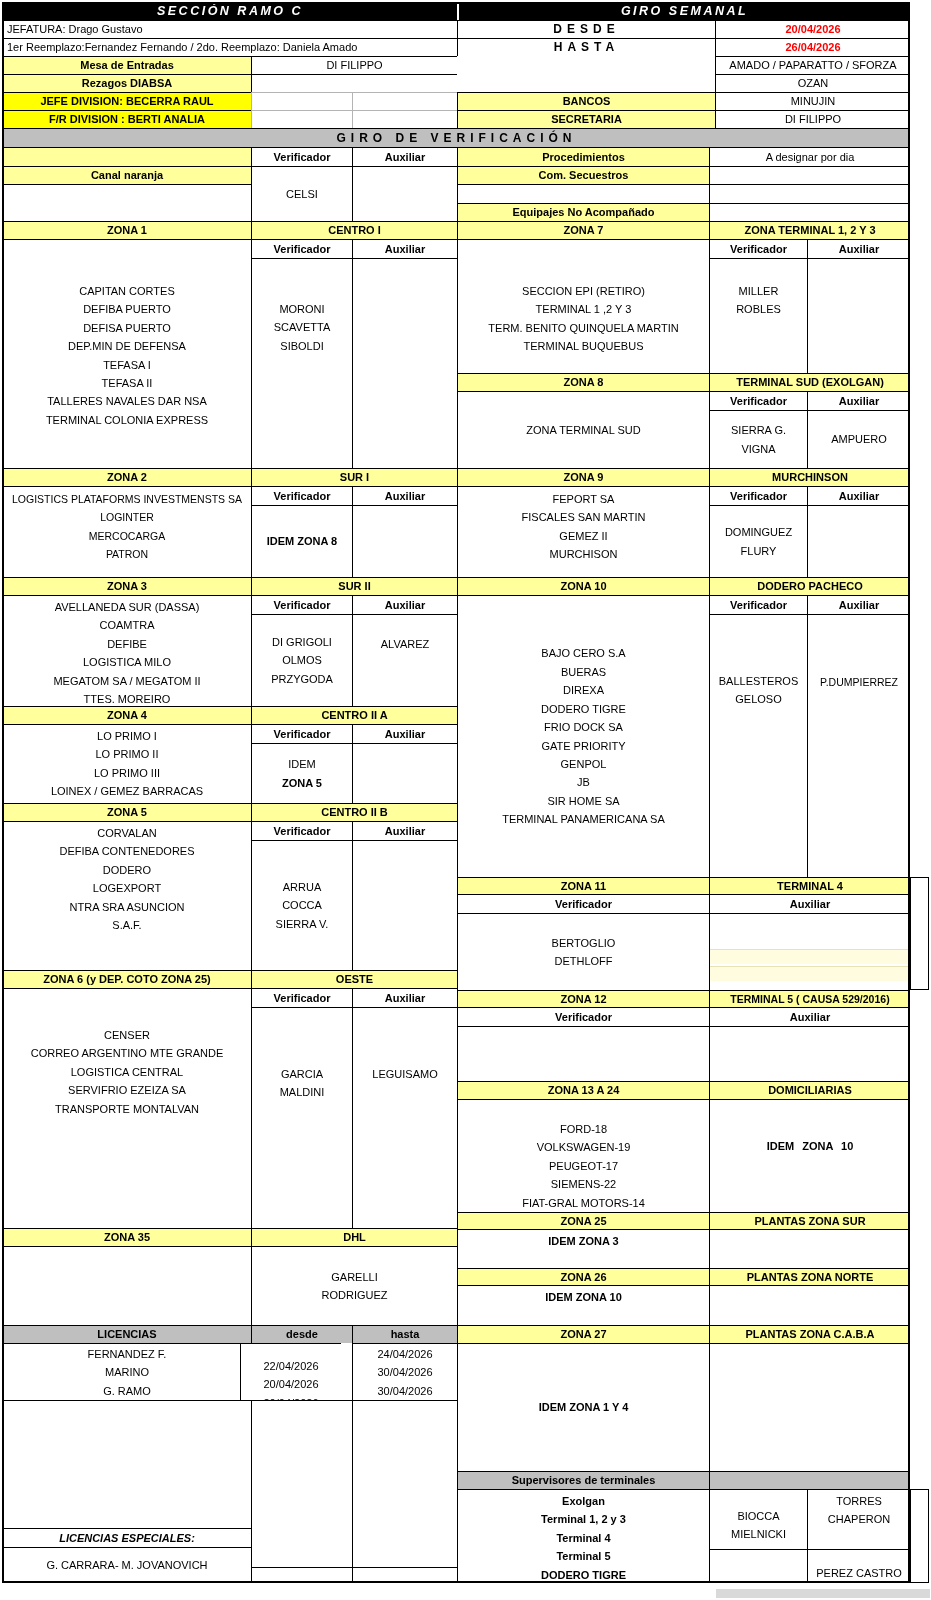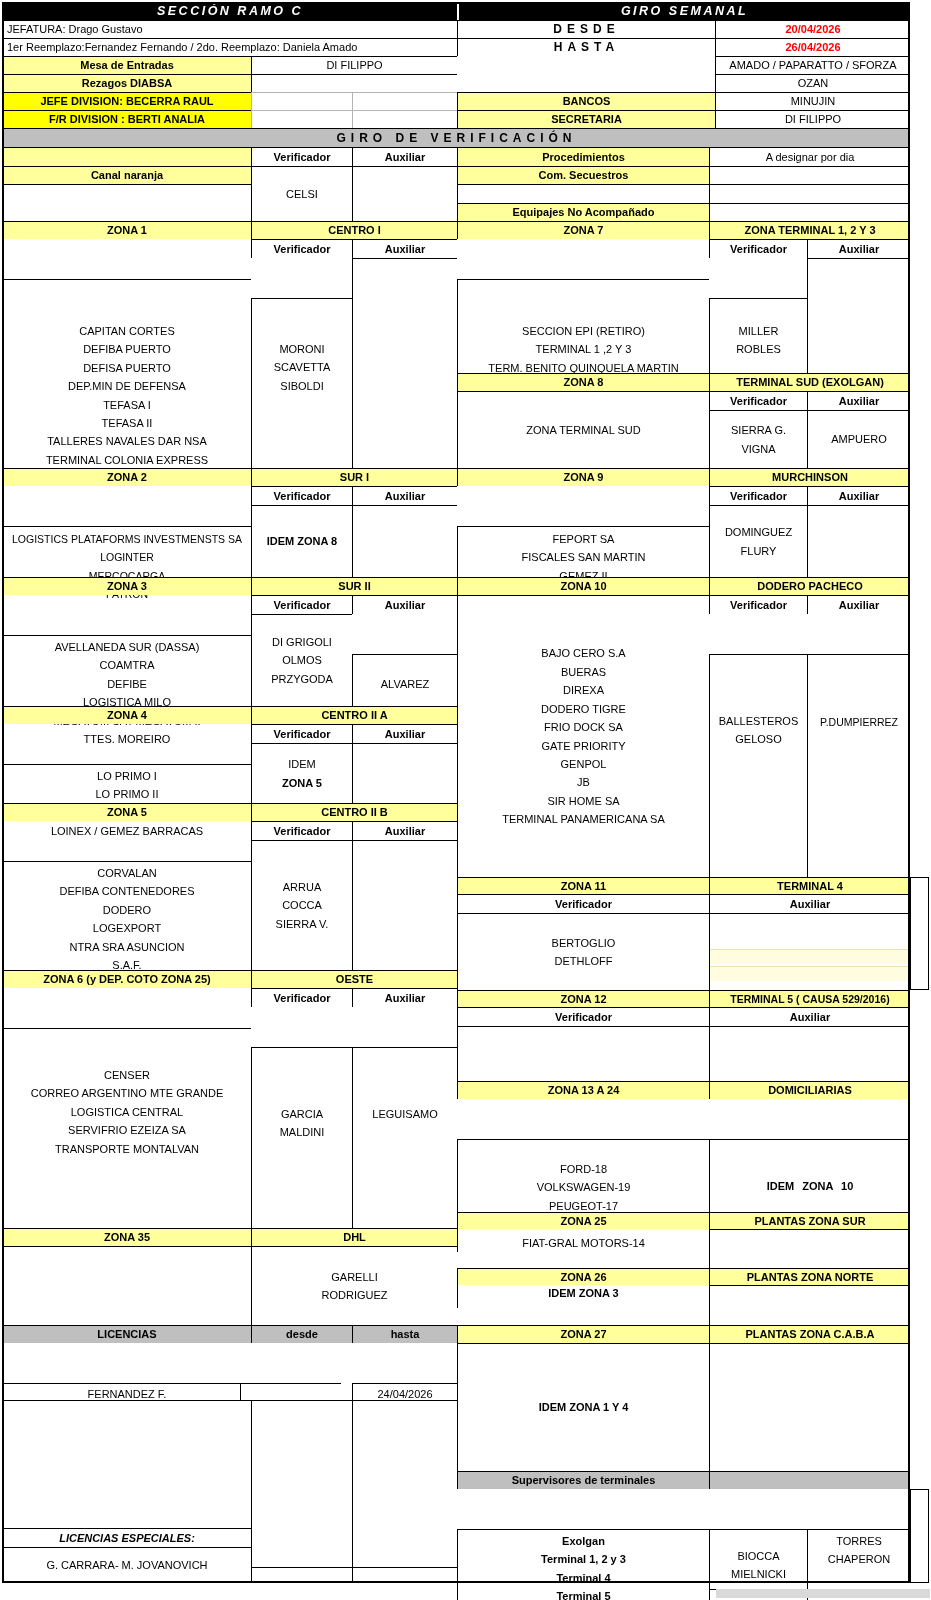--- a/index.html
+++ b/index.html
@@ -9,21 +9,21 @@
      display:flex;flex-direction:column;align-items:center;justify-content:center;
      text-align:center;font-size:11px;line-height:18.4px;background:#fff;overflow:hidden;}
   .yl{background:#FFFF9C;}
   .by{background:#FFFF00;}
   .gy{background:#BFBFBF;}
   .bk{background:#000;color:#fff;border-color:#000;}
   .b{font-weight:bold;}
   .i{font-style:italic;}
   .red{color:#FF0000;font-weight:bold;}
   .lt{align-items:flex-start;text-align:left;padding-left:4px;}
-  .tp{justify-content:flex-start;margin-top:40px;}
+  .tp{justify-content:flex-start;}
   .pre{white-space:pre-line;}
   .sm{font-size:10.5px;}
   .nb{border-color:#b4b4b4;}
   .ls2{letter-spacing:2.5px;font-size:12.5px;}
   .ls5{letter-spacing:5px;font-size:12px;}
   .wd{word-spacing:5px;}
   .tableborder{position:absolute;box-sizing:border-box;border:2px solid #000;pointer-events:none;z-index:50;background:transparent;}
   .stripe{position:absolute;left:0;right:0;height:14px;background:#fffce0;border-top:1px solid #e9e3b4;}
   .strip-gray{position:absolute;background:#d9d9d9;}
   .sliver{position:absolute;box-sizing:border-box;background:#fff;border:1px solid #000;}
@@ -244,21 +244,21 @@
   <div class="c yl b" style="left:709px;top:1081px;width:201px;height:18px">DOMICILIARIAS</div>
   <div class="c pre tp" style="left:457px;top:1099px;width:252px;height:113px;padding-top:20px">FORD-18
 VOLKSWAGEN-19
 PEUGEOT-17
 SIEMENS-22
 FIAT-GRAL MOTORS-14</div>
   <div class="c b tp wd" style="left:709px;top:1099px;width:201px;height:113px;padding-top:37px">IDEM ZONA 10</div>
 
   <div class="c yl b" style="left:457px;top:1212px;width:252px;height:17px">ZONA 25</div>
   <div class="c yl b" style="left:709px;top:1212px;width:201px;height:17px">PLANTAS ZONA SUR</div>
-  <div class="c b tp" style="left:457px;top:1229px;width:252px;height:39px;padding-top:14px">IDEM ZONA 3</div>
+  <div class="c b tp" style="left:457px;top:1229px;width:252px;height:39px;padding-top:2px">IDEM ZONA 3</div>
   <div class="c" style="left:709px;top:1229px;width:201px;height:39px"></div>
 
   <div class="c yl b" style="left:457px;top:1268px;width:252px;height:17px">ZONA 26</div>
   <div class="c yl b" style="left:709px;top:1268px;width:201px;height:17px">PLANTAS ZONA NORTE</div>
   <div class="c b tp" style="left:457px;top:1285px;width:252px;height:40px;padding-top:2px">IDEM ZONA 10</div>
   <div class="c" style="left:709px;top:1285px;width:201px;height:40px"></div>
 
   <div class="c yl b" style="left:2px;top:1228px;width:249px;height:18px">ZONA 35</div>
   <div class="c yl b" style="left:251px;top:1228px;width:206px;height:18px">DHL</div>
   <div class="c" style="left:2px;top:1246px;width:249px;height:79px"></div>

